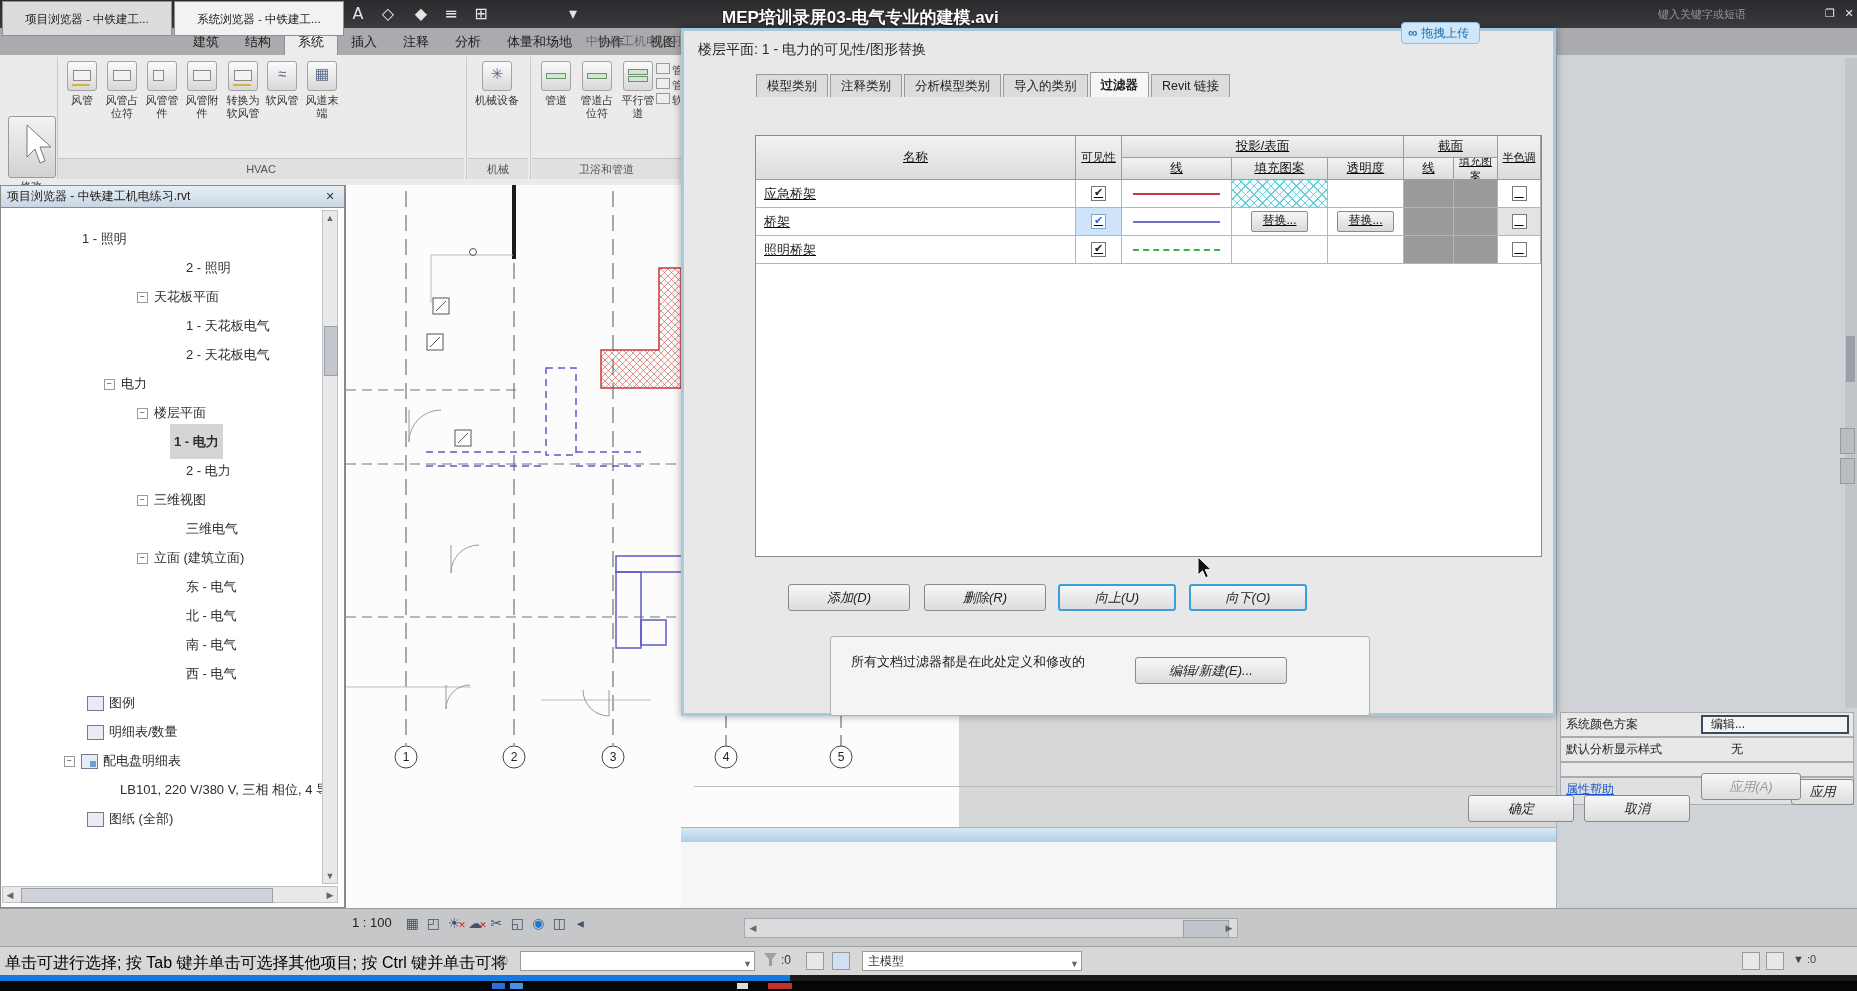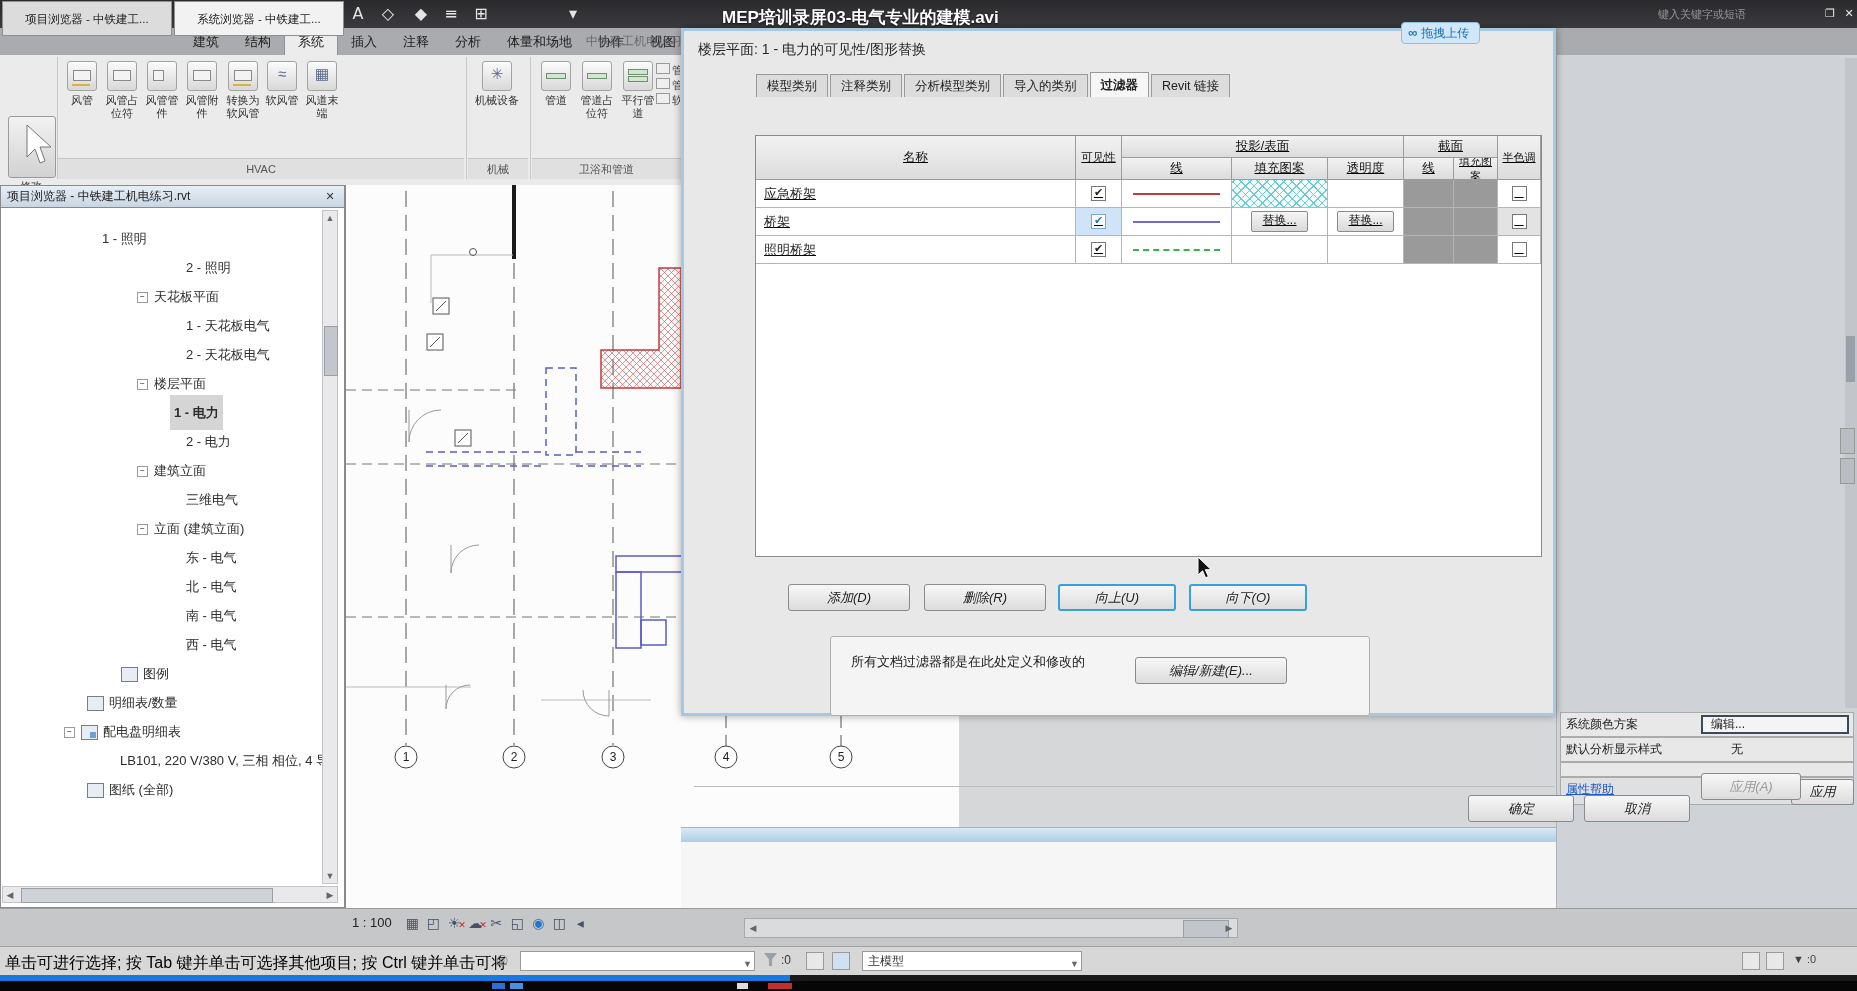--- a/index.html
+++ b/index.html
@@ -475,36 +475,37 @@
   <div id="okrow-sep" class="a"></div>
   <div class="a dbtn" style="left:1468px;top:795px;width:106px;line-height:25px">确定</div>
   <div class="a dbtn" style="left:1584px;top:795px;width:106px;line-height:25px">取消</div>
   <div class="a dbtn" style="left:1701px;top:773px;width:100px;line-height:25px;color:#9a9a9a">应用(A)</div>
 
   <div id="browser" class="a"></div>
   <div id="browser-hd" class="a">项目浏览器 - 中铁建工机电练习.rvt</div>
   <div id="browser-close" class="a">✕</div>
   <div id="tree" class="a">
     <div style="height:14px"></div>
-    <div class="titem" style="padding-left:100px"><span class="lab">1 - 照明</span></div>
+    <div class="titem" style="padding-left:80px"><span class="lab">1 - 照明</span></div>
     <div class="titem" style="padding-left:184px"><span class="lab">2 - 照明</span></div>
     <div class="titem" style="padding-left:135px"><span class="exp">−</span><span class="lab">天花板平面</span></div>
     <div class="titem" style="padding-left:184px"><span class="lab">1 - 天花板电气</span></div>
     <div class="titem" style="padding-left:184px"><span class="lab">2 - 天花板电气</span></div>
+    <div class="titem" style="padding-left:102px"><span class="exp">−</span><span class="lab">电力</span></div>
     <div class="titem" style="padding-left:135px"><span class="exp">−</span><span class="lab">楼层平面</span></div>
     <div class="titem sel" style="padding-left:168px"><span class="lab">1 - 电力</span></div>
     <div class="titem" style="padding-left:184px"><span class="lab">2 - 电力</span></div>
-    <div class="titem" style="padding-left:135px"><span class="exp">−</span><span class="lab">建筑立面</span></div>
+    <div class="titem" style="padding-left:135px"><span class="exp">−</span><span class="lab">三维视图</span></div>
     <div class="titem" style="padding-left:184px"><span class="lab">三维电气</span></div>
     <div class="titem" style="padding-left:135px"><span class="exp">−</span><span class="lab">立面 (建筑立面)</span></div>
     <div class="titem" style="padding-left:184px"><span class="lab">东 - 电气</span></div>
     <div class="titem" style="padding-left:184px"><span class="lab">北 - 电气</span></div>
     <div class="titem" style="padding-left:184px"><span class="lab">南 - 电气</span></div>
     <div class="titem" style="padding-left:184px"><span class="lab">西 - 电气</span></div>
-    <div class="titem" style="padding-left:119px"><span class="tico"></span><span class="lab">图例</span></div>
+    <div class="titem" style="padding-left:85px"><span class="tico"></span><span class="lab">图例</span></div>
     <div class="titem" style="padding-left:85px"><span class="tico"></span><span class="lab">明细表/数量</span></div>
     <div class="titem" style="padding-left:62px"><span class="exp">−</span><span class="tico blue"></span><span class="lab">配电盘明细表</span></div>
     <div class="titem" style="padding-left:118px"><span class="lab">LB101, 220 V/380 V, 三相 相位, 4 导线</span></div>
     <div class="titem" style="padding-left:85px"><span class="tico"></span><span class="lab">图纸 (全部)</span></div>
   </div>
   <div id="tree-vscroll" class="a">
     <div class="scrollarrow" style="left:1px;top:2px">▲</div>
     <div id="tree-vthumb"></div>
     <div class="scrollarrow" style="left:1px;bottom:2px">▼</div>
   </div>

